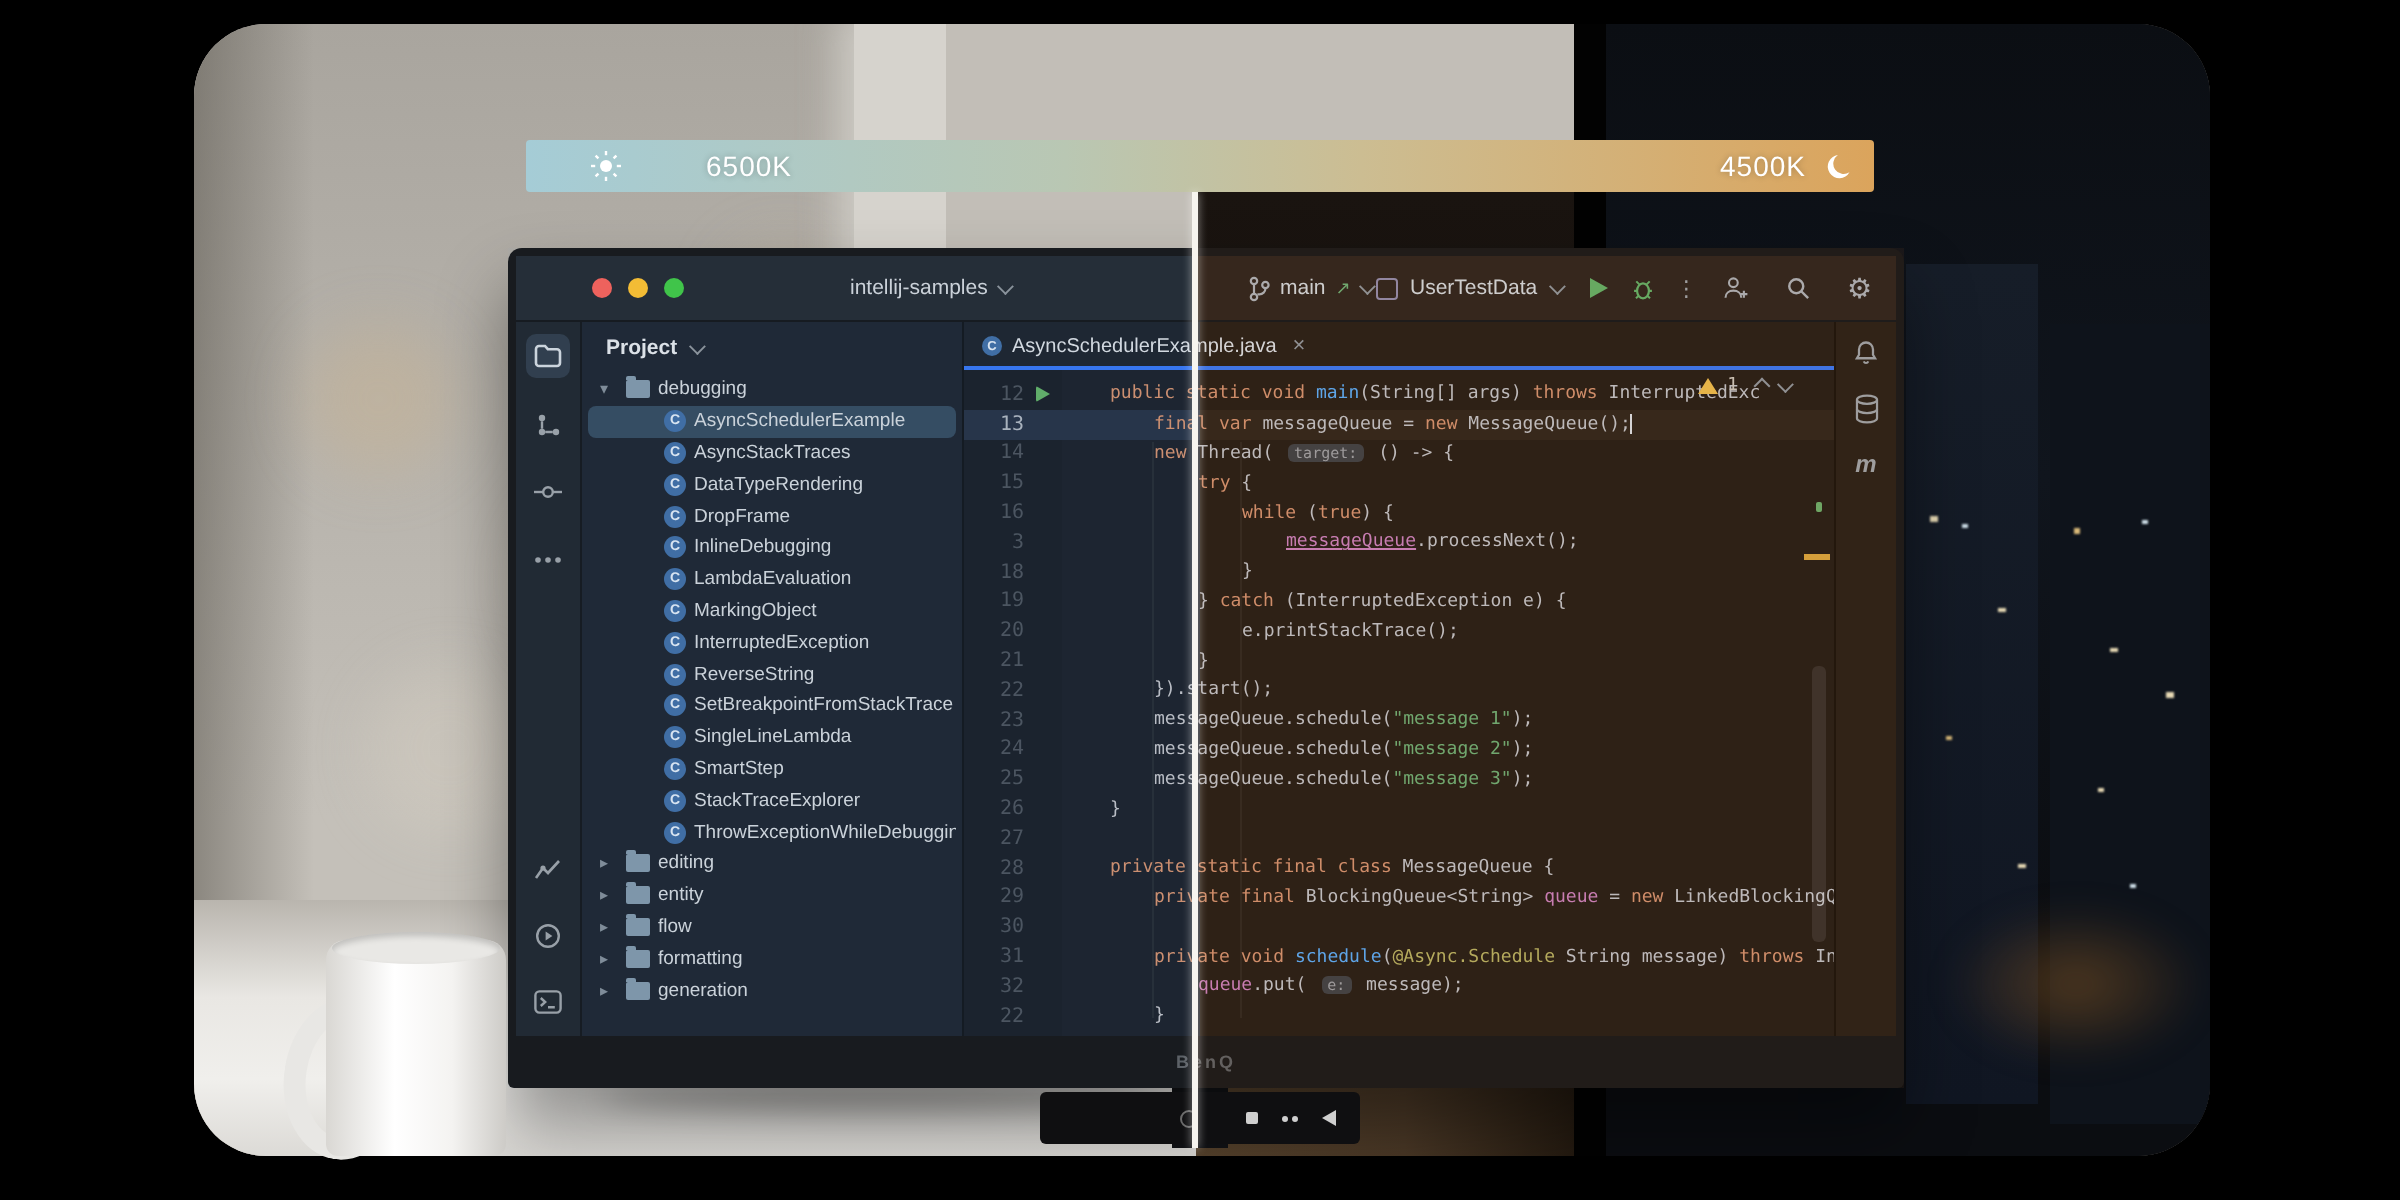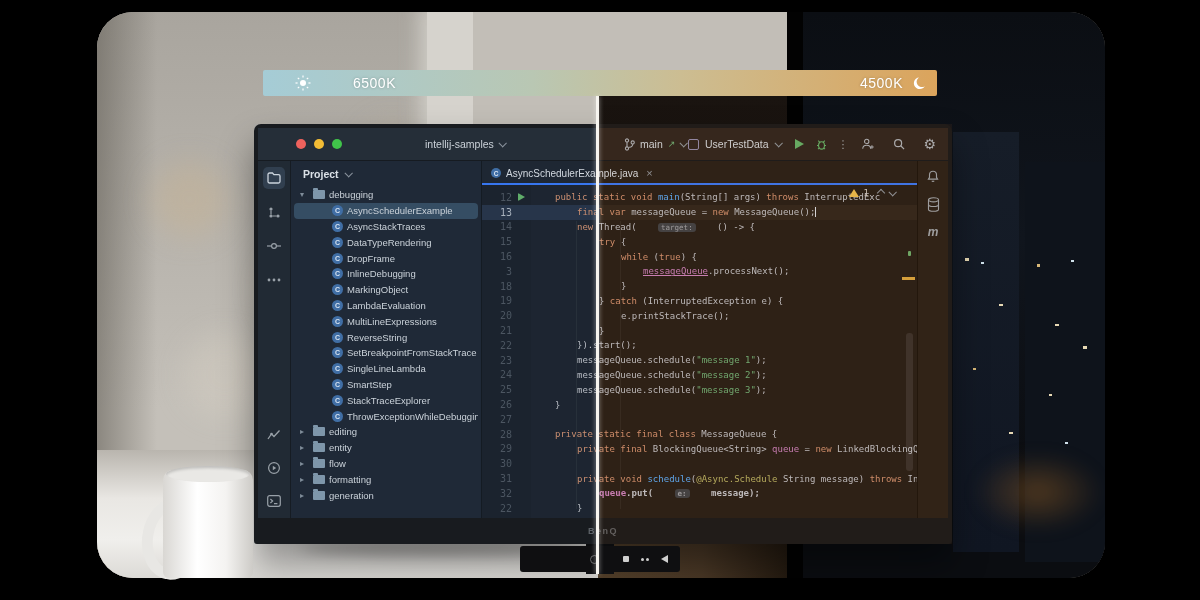--- a/index.html
+++ b/index.html
@@ -126,21 +126,21 @@
   .code-row.caret-line{background:linear-gradient(90deg,#243044 0,#243044 118px,#2c2219 118px,#2c2219 100%);}
   .ln{flex:0 0 30px;text-align:right;color:#4a525c;font-size:10px;}
   .caret-line .ln{color:#aab2bc;}
   .gut{flex:0 0 19px;display:flex;align-items:center;justify-content:center;}
   .run-tri{width:0;height:0;border-left:7px solid #5FAD65;border-top:4px solid transparent;
        border-bottom:4px solid transparent;border-radius:1px;}
   .cl{flex:1;overflow:hidden;}
   .tk-k{color:#CF8E6D;} .tk-d{color:#BCBEC4;} .tk-s{color:#6AAB73;} .tk-m{color:#56A8F5;}
   .tk-f{color:#C77DBB;} .tk-fu{color:#C77DBB;text-decoration:underline;}
   .tk-a{color:#B3AE60;}
-  .tk-h{background:#3b3e43;color:#9a9da3;border-radius:3px;padding:0 3px;font-size:7.5px;margin:0 16px;}
+  .tk-h{background:#3b3e43;color:#9a9da3;border-radius:3px;padding:0 3px;font-size:7.5px;margin:0 2px;}
   .caret{display:inline-block;width:1px;height:10px;background:#d6dae0;vertical-align:middle;}
   .insp-widget{position:absolute;top:3px;right:22px;display:flex;align-items:center;gap:5px;
        color:#c9c3ba;font-size:9px;z-index:5;}
   .warn-tri{width:0;height:0;border-left:5px solid transparent;border-right:5px solid transparent;
        border-bottom:8px solid #E8B84B;}
   .stripe-marks{position:absolute;right:0;top:0;width:16px;height:100%;}
   .mark-green{position:absolute;right:6px;top:66px;width:3px;height:5px;background:#68a968;border-radius:1px;}
   .mark-yellow{position:absolute;right:2px;top:92px;width:13px;height:3px;background:#d6a23c;}
   .sb-thumb{position:absolute;right:4px;top:148px;width:7px;height:138px;border-radius:3px;
        background:rgba(255,255,255,.09);}
@@ -347,29 +347,29 @@
               <div class="tree-row ind1">
                 <span class="tree-ico cls">C</span>
                 <span class="tree-label">DropFrame</span>
               </div>
               <div class="tree-row ind1">
                 <span class="tree-ico cls">C</span>
                 <span class="tree-label">InlineDebugging</span>
               </div>
               <div class="tree-row ind1">
                 <span class="tree-ico cls">C</span>
+                <span class="tree-label">LambdaEvaluation</span>
+              </div>
+              <div class="tree-row ind1">
+                <span class="tree-ico cls">C</span>
                 <span class="tree-label">MarkingObject</span>
               </div>
               <div class="tree-row ind1">
                 <span class="tree-ico cls">C</span>
-                <span class="tree-label">LambdaEvaluation</span>
-              </div>
-              <div class="tree-row ind1">
-                <span class="tree-ico cls">C</span>
-                <span class="tree-label">MultiLineExpressions</span>
+                <span class="tree-label">InterruptedException</span>
               </div>
               <div class="tree-row ind1">
                 <span class="tree-ico cls">C</span>
                 <span class="tree-label">ReverseString</span>
               </div>
               <div class="tree-row ind1">
                 <span class="tree-ico cls">C</span>
                 <span class="tree-label">SetBreakpointFromStackTrace</span>
               </div>
               <div class="tree-row ind1">
@@ -444,21 +444,21 @@
                 <div class="code-row"><span class="ln">22</span><span class="gut"></span><span class="cl" style="padding-left: 46px;"><span class="tk-d">}).start();</span></span></div>
                 <div class="code-row"><span class="ln">23</span><span class="gut"></span><span class="cl" style="padding-left: 46px;"><span class="tk-d">messageQueue.schedule(</span><span class="tk-s">"message 1"</span><span class="tk-d">);</span></span></div>
                 <div class="code-row"><span class="ln">24</span><span class="gut"></span><span class="cl" style="padding-left: 46px;"><span class="tk-d">messageQueue.schedule(</span><span class="tk-s">"message 2"</span><span class="tk-d">);</span></span></div>
                 <div class="code-row"><span class="ln">25</span><span class="gut"></span><span class="cl" style="padding-left: 46px;"><span class="tk-d">messageQueue.schedule(</span><span class="tk-s">"message 3"</span><span class="tk-d">);</span></span></div>
                 <div class="code-row"><span class="ln">26</span><span class="gut"></span><span class="cl" style="padding-left: 24px;"><span class="tk-d">}</span></span></div>
                 <div class="code-row"><span class="ln">27</span><span class="gut"></span><span class="cl" style="padding-left: 2px;"></span></div>
                 <div class="code-row"><span class="ln">28</span><span class="gut"></span><span class="cl" style="padding-left: 24px;"><span class="tk-k">private static final class</span><span class="tk-d"> MessageQueue {</span></span></div>
                 <div class="code-row"><span class="ln">29</span><span class="gut"></span><span class="cl" style="padding-left: 46px;"><span class="tk-k">private final</span><span class="tk-d"> BlockingQueue&lt;String&gt; </span><span class="tk-f">queue</span><span class="tk-d"> = </span><span class="tk-k">new</span><span class="tk-d"> LinkedBlockingQue</span></span></div>
                 <div class="code-row"><span class="ln">30</span><span class="gut"></span><span class="cl" style="padding-left: 2px;"></span></div>
                 <div class="code-row"><span class="ln">31</span><span class="gut"></span><span class="cl" style="padding-left: 46px;"><span class="tk-k">private void </span><span class="tk-m">schedule</span><span class="tk-d">(</span><span class="tk-a">@Async.Schedule</span><span class="tk-d"> String message) </span><span class="tk-k">throws</span><span class="tk-d"> Inte</span></span></div>
-                <div class="code-row"><span class="ln">32</span><span class="gut"></span><span class="cl" style="padding-left: 68px; font-weight: bold;"><span class="tk-f">queue</span><span class="tk-d">.put( </span><span class="tk-h">e:</span><span class="tk-d"> message);</span></span></div>
+                <div class="code-row"><span class="ln">32</span><span class="gut"></span><span class="cl" style="padding-left: 68px;"><span class="tk-f">queue</span><span class="tk-d">.put( </span><span class="tk-h">e:</span><span class="tk-d"> message);</span></span></div>
                 <div class="code-row"><span class="ln">22</span><span class="gut"></span><span class="cl" style="padding-left: 46px;"><span class="tk-d">}</span></span></div>
               </div>
             <div class="insp-widget">
               <span class="warn-tri"></span>
               <span>1</span>
               <span class="chev chev-up" style="margin-left:4px;"></span>
               <span class="chev"></span>
             </div>
             <div class="stripe-marks">
               <div class="mark-green"></div>

